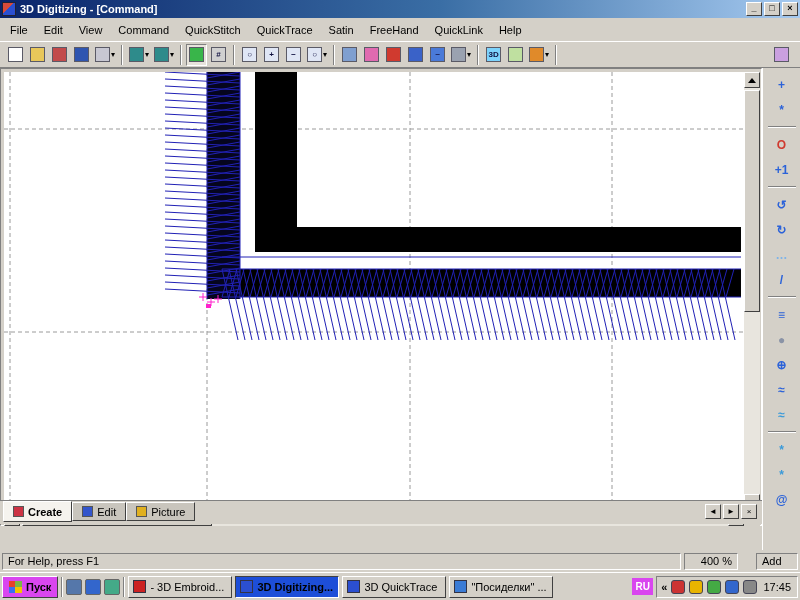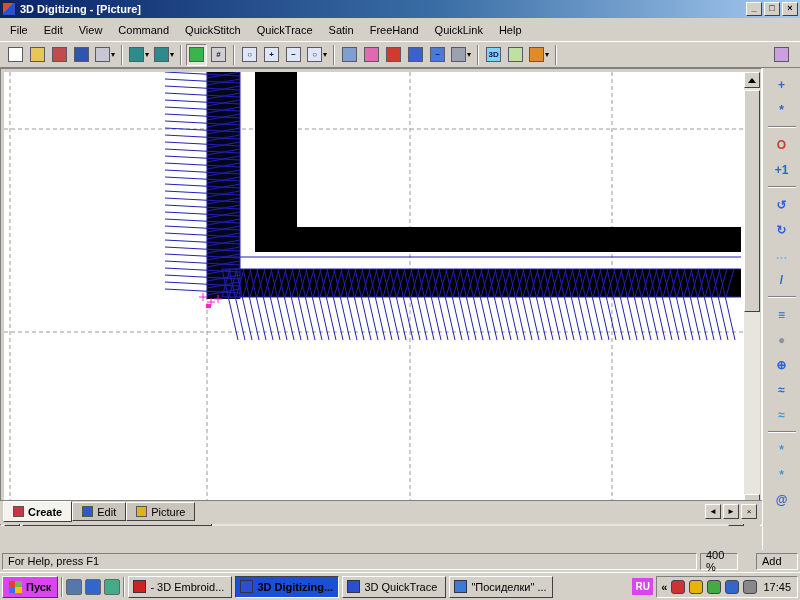--- a/index.html
+++ b/index.html
@@ -69,21 +69,21 @@
   .tab-nav{position:absolute;right:5px;top:4px;display:flex;gap:2px;}
   .tab-nav-btn{width:16px;height:15px;background:#d4d0c8;border:1px solid;border-color:#fff #404040 #404040 #fff;
     font-size:8px;line-height:13px;text-align:center;}
 
   
   .statusbar{position:absolute;left:0;top:550px;width:800px;height:22px;background:#d4d0c8;
     display:flex;align-items:center;gap:3px;padding:2px;}
   .sb-panel{height:17px;border:1px solid;border-color:#808080 #fff #fff #808080;display:flex;align-items:center;padding:0 5px;}
   .sb-help{flex:1;}
   .sb-spacer{width:12px;height:1px;}
-  .sb-zoom{width:38px;justify-content:flex-end;}
+  .sb-zoom{width:54px;justify-content:flex-end;text-align:center;}
   .sb-mode{width:42px;}
 
   
   .taskbar{position:absolute;left:0;top:572px;width:800px;height:28px;background:#d4d0c8;
     border-top:1px solid #fff;display:flex;align-items:center;padding:2px;gap:3px;}
   .start-btn{height:22px;display:flex;align-items:center;gap:4px;padding:0 6px;font-weight:bold;
     border:1px solid;border-color:#fff #404040 #404040 #fff;background:#d946ef;flex:none;}
   .flag{width:13px;height:12px;flex:none;
     background-image:linear-gradient(90deg,#e8402a 50%,#7ab648 50%),linear-gradient(90deg,#3b6ff0 50%,#f3c300 50%);
     background-size:100% 50%;background-position:top,bottom;background-repeat:no-repeat;}
@@ -104,21 +104,21 @@
   .tray-ic{width:14px;height:14px;border-radius:3px;border:1px solid #445;}
   .clock{padding:0 2px;}
 </style>
 </head>
 <body>
 
 <div id="screen">
 
   <div class="titlebar">
     <span class="app-icon"></span>
-    <span class="title-text">3D Digitizing - [Picture]</span>
+    <span class="title-text">3D Digitizing - [Command]</span>
     <div class="win-buttons" id="winbtns">
         <div class="win-btn">_</div>
         <div class="win-btn">□</div>
         <div class="win-btn">×</div>
       </div>
   </div>
 
   <div class="menubar" id="menubar">
       <div class="menu-item">File</div>
       <div class="menu-item">Edit</div>

